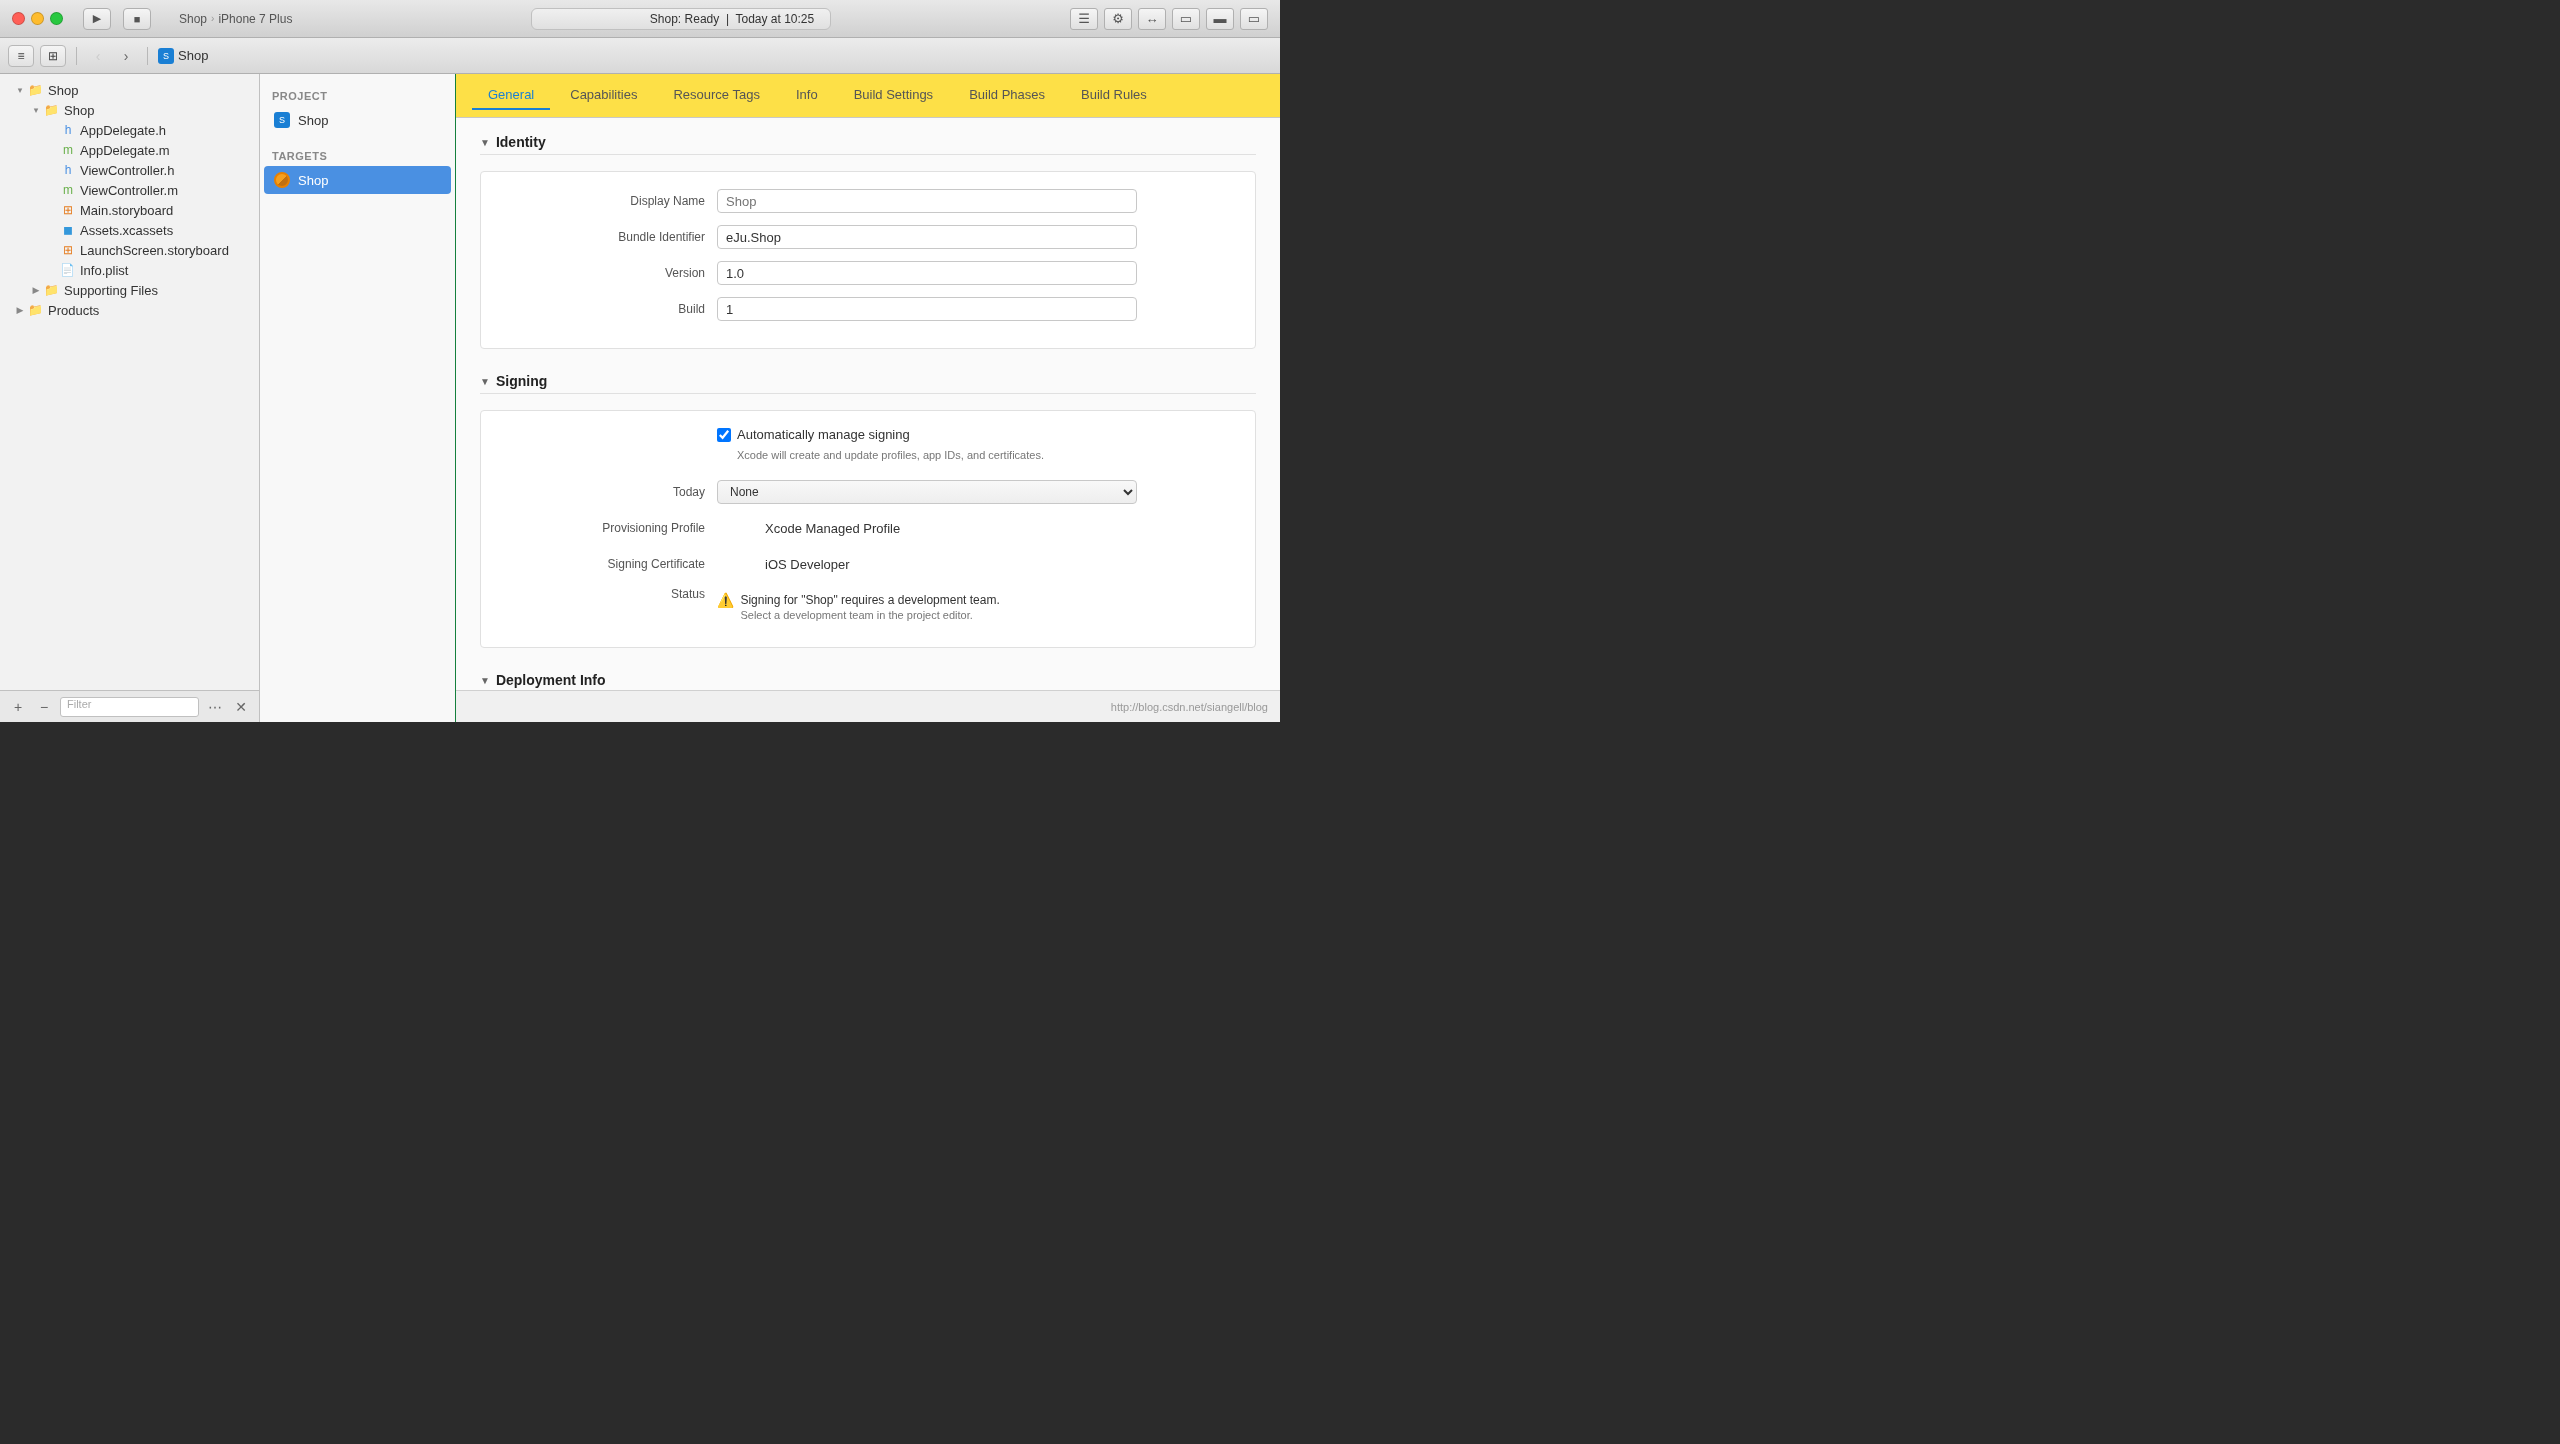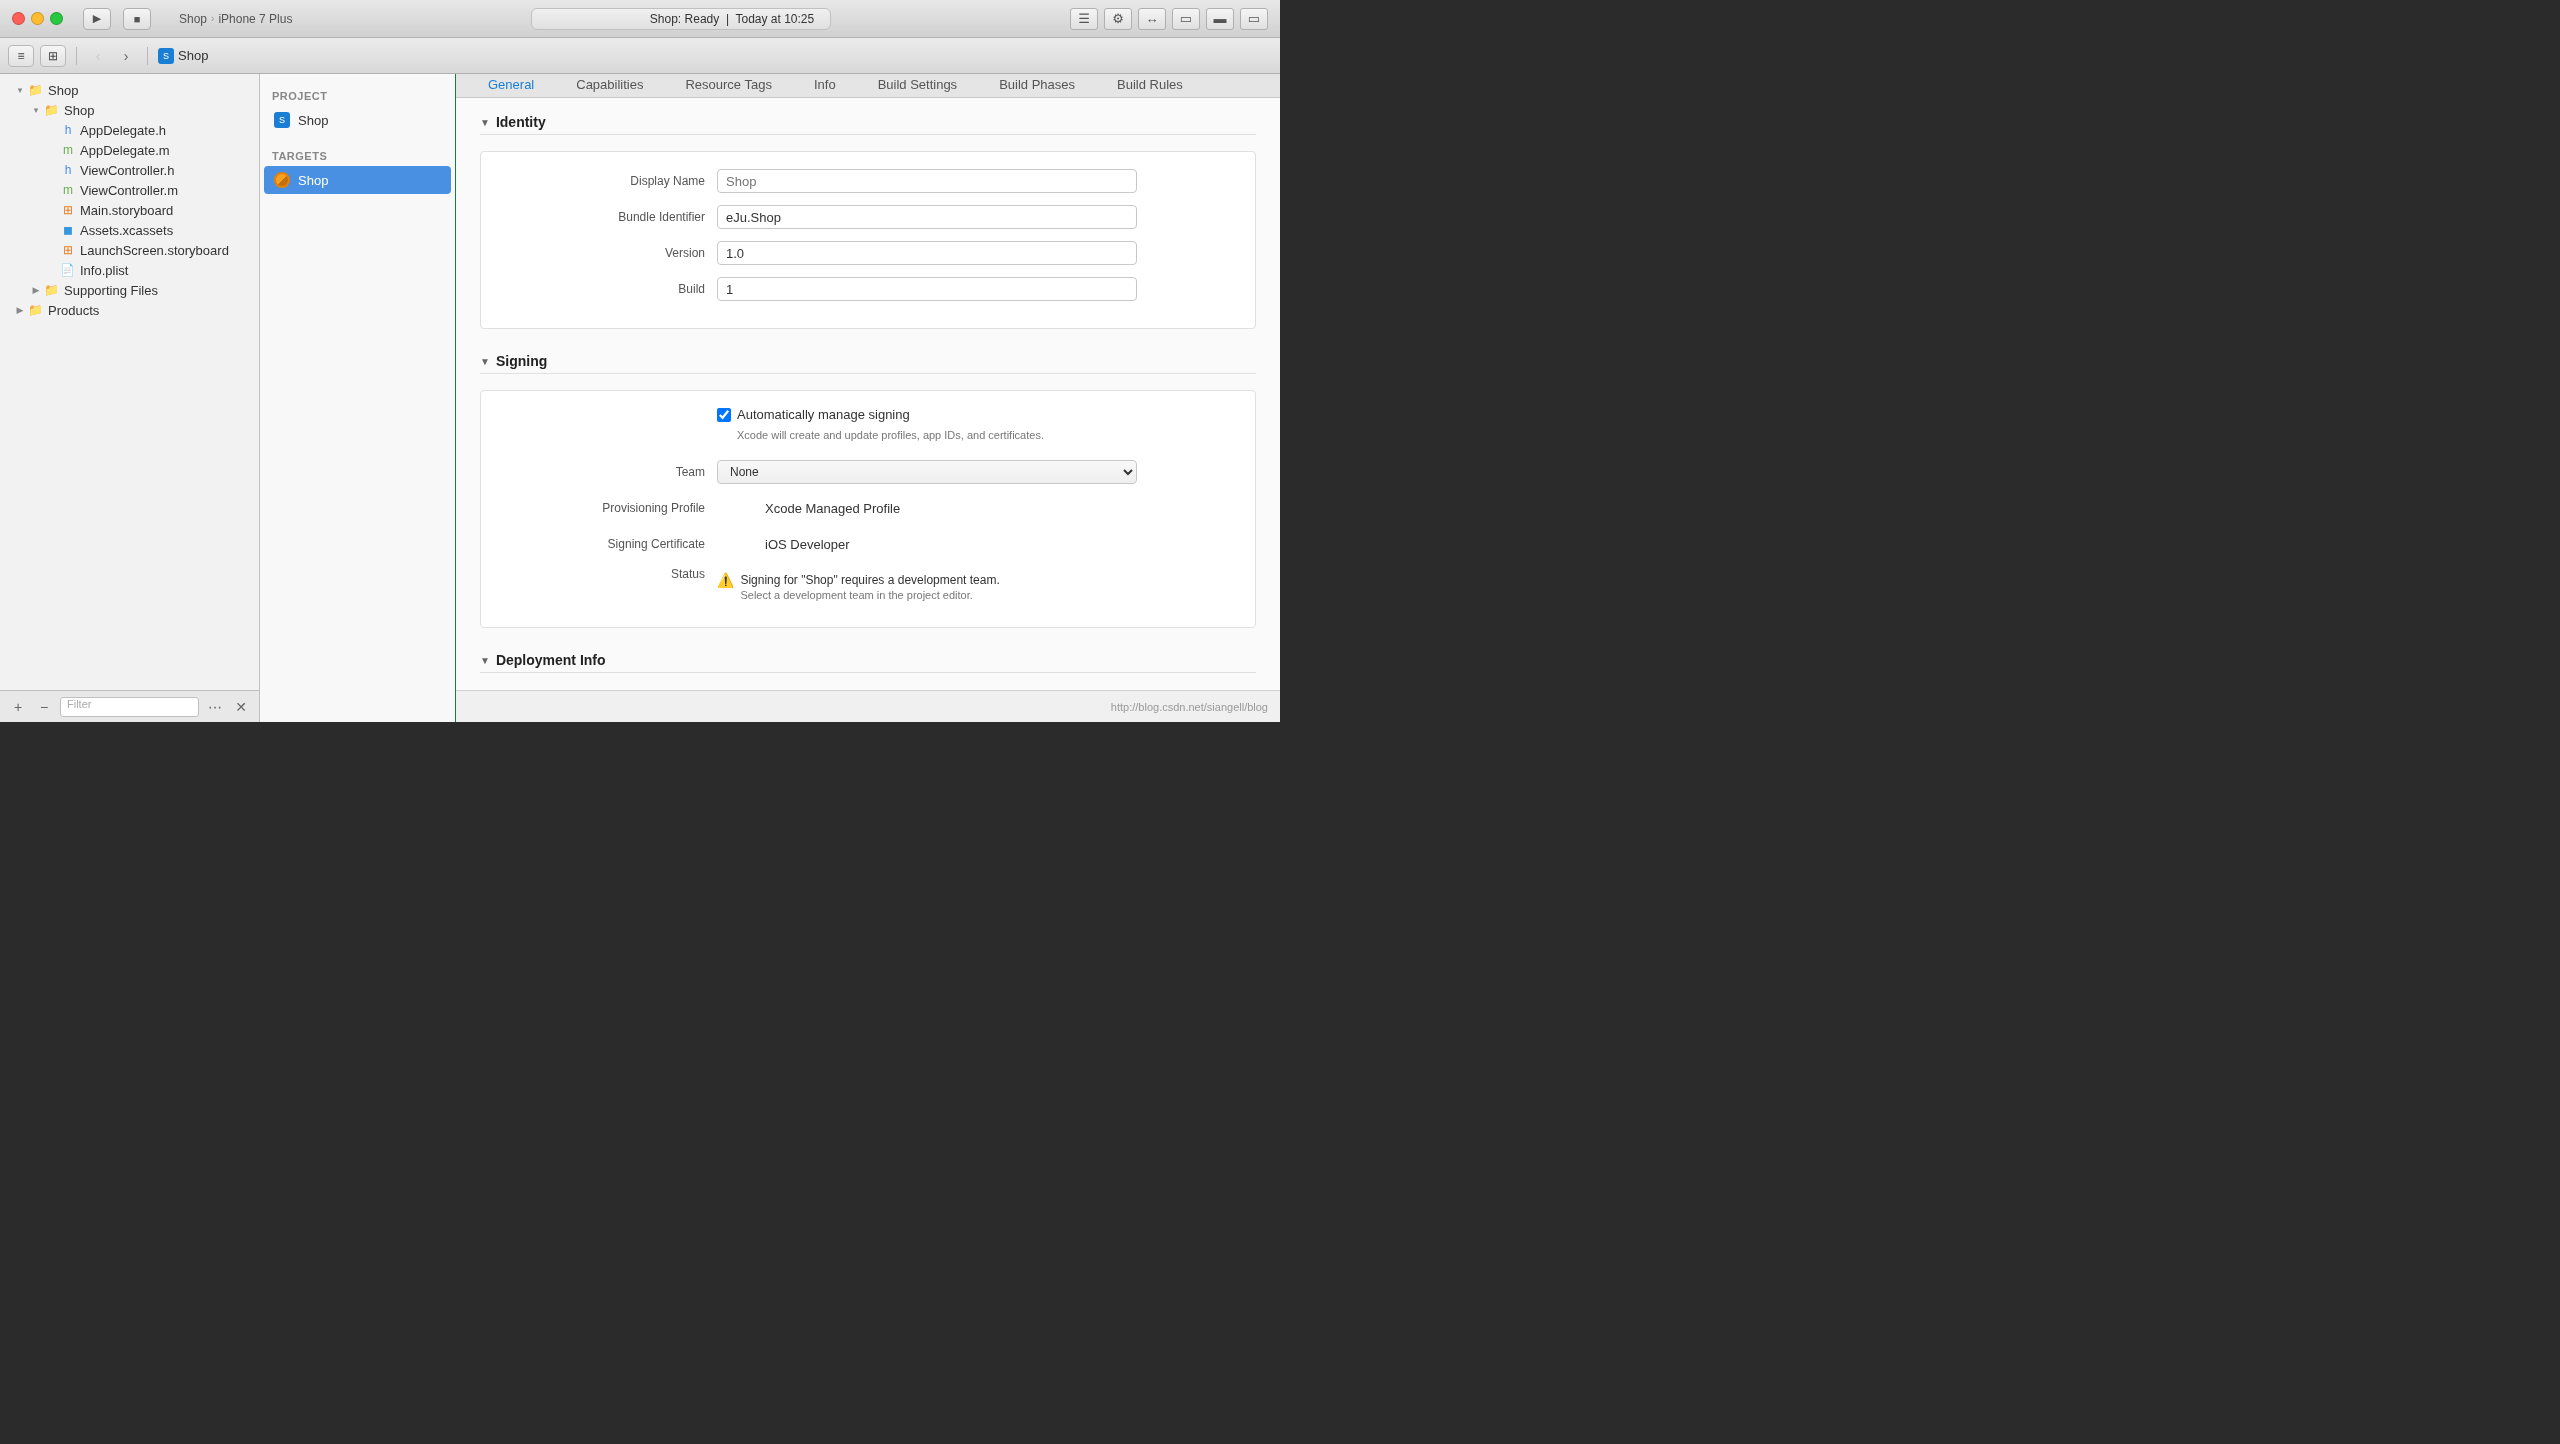--- a/index.html
+++ b/index.html
@@ -287,24 +287,24 @@
       display: flex;
       flex-direction: column;
       overflow: hidden;
     }
 
     
     .tabs-bar {
       display: flex;
       align-items: center;
       border-bottom: 1px solid #c8c8c8;
-      background: #e5e5e5;
+      background: #fde047;
       padding: 0 16px;
-      height: 24px;
-      gap: 10px;
+      height: 44px;
+      gap: 4px;
     }
     .tab-item {
       padding: 6px 16px;
       font-size: 13px;
       color: #555;
       cursor: pointer;
       border-bottom: 2px solid transparent;
       white-space: nowrap;
     }
     .tab-item.active {
@@ -667,21 +667,21 @@
             <div>
               <div class="checkbox-row">
                 <input type="checkbox" checked="" style="">
                 <span class="auto-signing-label">Automatically manage signing</span>
               </div>
               <div class="auto-signing-sub">Xcode will create and update profiles, app IDs, and certificates.</div>
             </div>
           </div>
 
           <div class="form-row">
-            <span class="form-label">Team</span>
+            <span class="form-label">Today</span>
             <div class="form-select-wrapper">
               <select class="native-select">
                 <option>None</option>
               </select>
             </div>
           </div>
 
           <div class="form-row">
             <span class="form-label">Provisioning Profile</span>
             <span class="provision-text">Xcode Managed Profile</span>

